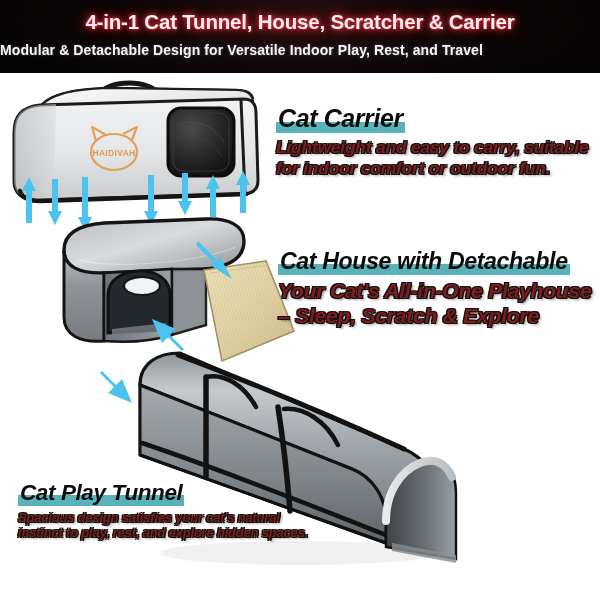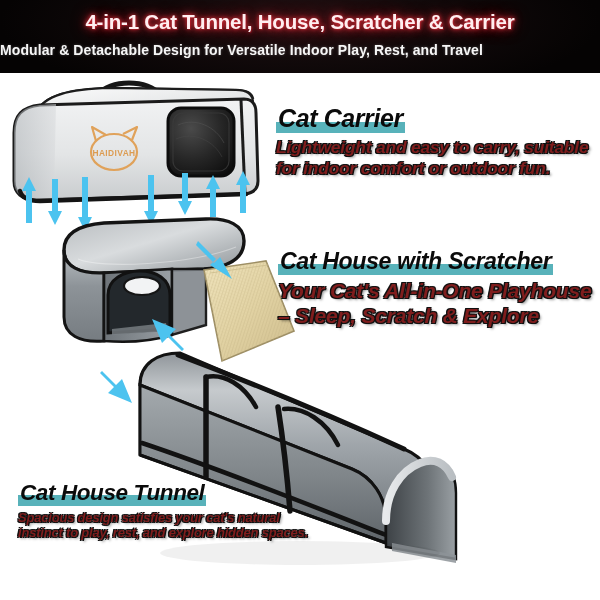--- a/index.html
+++ b/index.html
@@ -337,26 +337,26 @@
     <span class="heading-wrap">
       <span class="heading-bar"></span>
       <span class="callout-heading">Cat Carrier</span>
     </span>
     <div class="callout-body">Lightweight and easy to carry, suitable for indoor comfort or outdoor fun.</div>
   </div>
 
   <div class="callout" id="callout-house">
     <span class="heading-wrap">
       <span class="heading-bar"></span>
-      <span class="callout-heading">Cat House with Scratcher</span>
+      <span class="callout-heading">Cat House with Detachable</span>
     </span>
     <div class="callout-body">Your Cat's All-in-One Playhouse – Sleep, Scratch &amp; Explore</div>
   </div>
 
   <div class="callout" id="callout-tunnel">
     <span class="heading-wrap">
       <span class="heading-bar"></span>
-      <span class="callout-heading">Cat House Tunnel</span>
+      <span class="callout-heading">Cat Play Tunnel</span>
     </span>
     <div class="callout-body">Spacious design satisfies your cat's natural instinct to play, rest, and explore hidden spaces.</div>
   </div>
 
 </div>
 
 </body></html>

